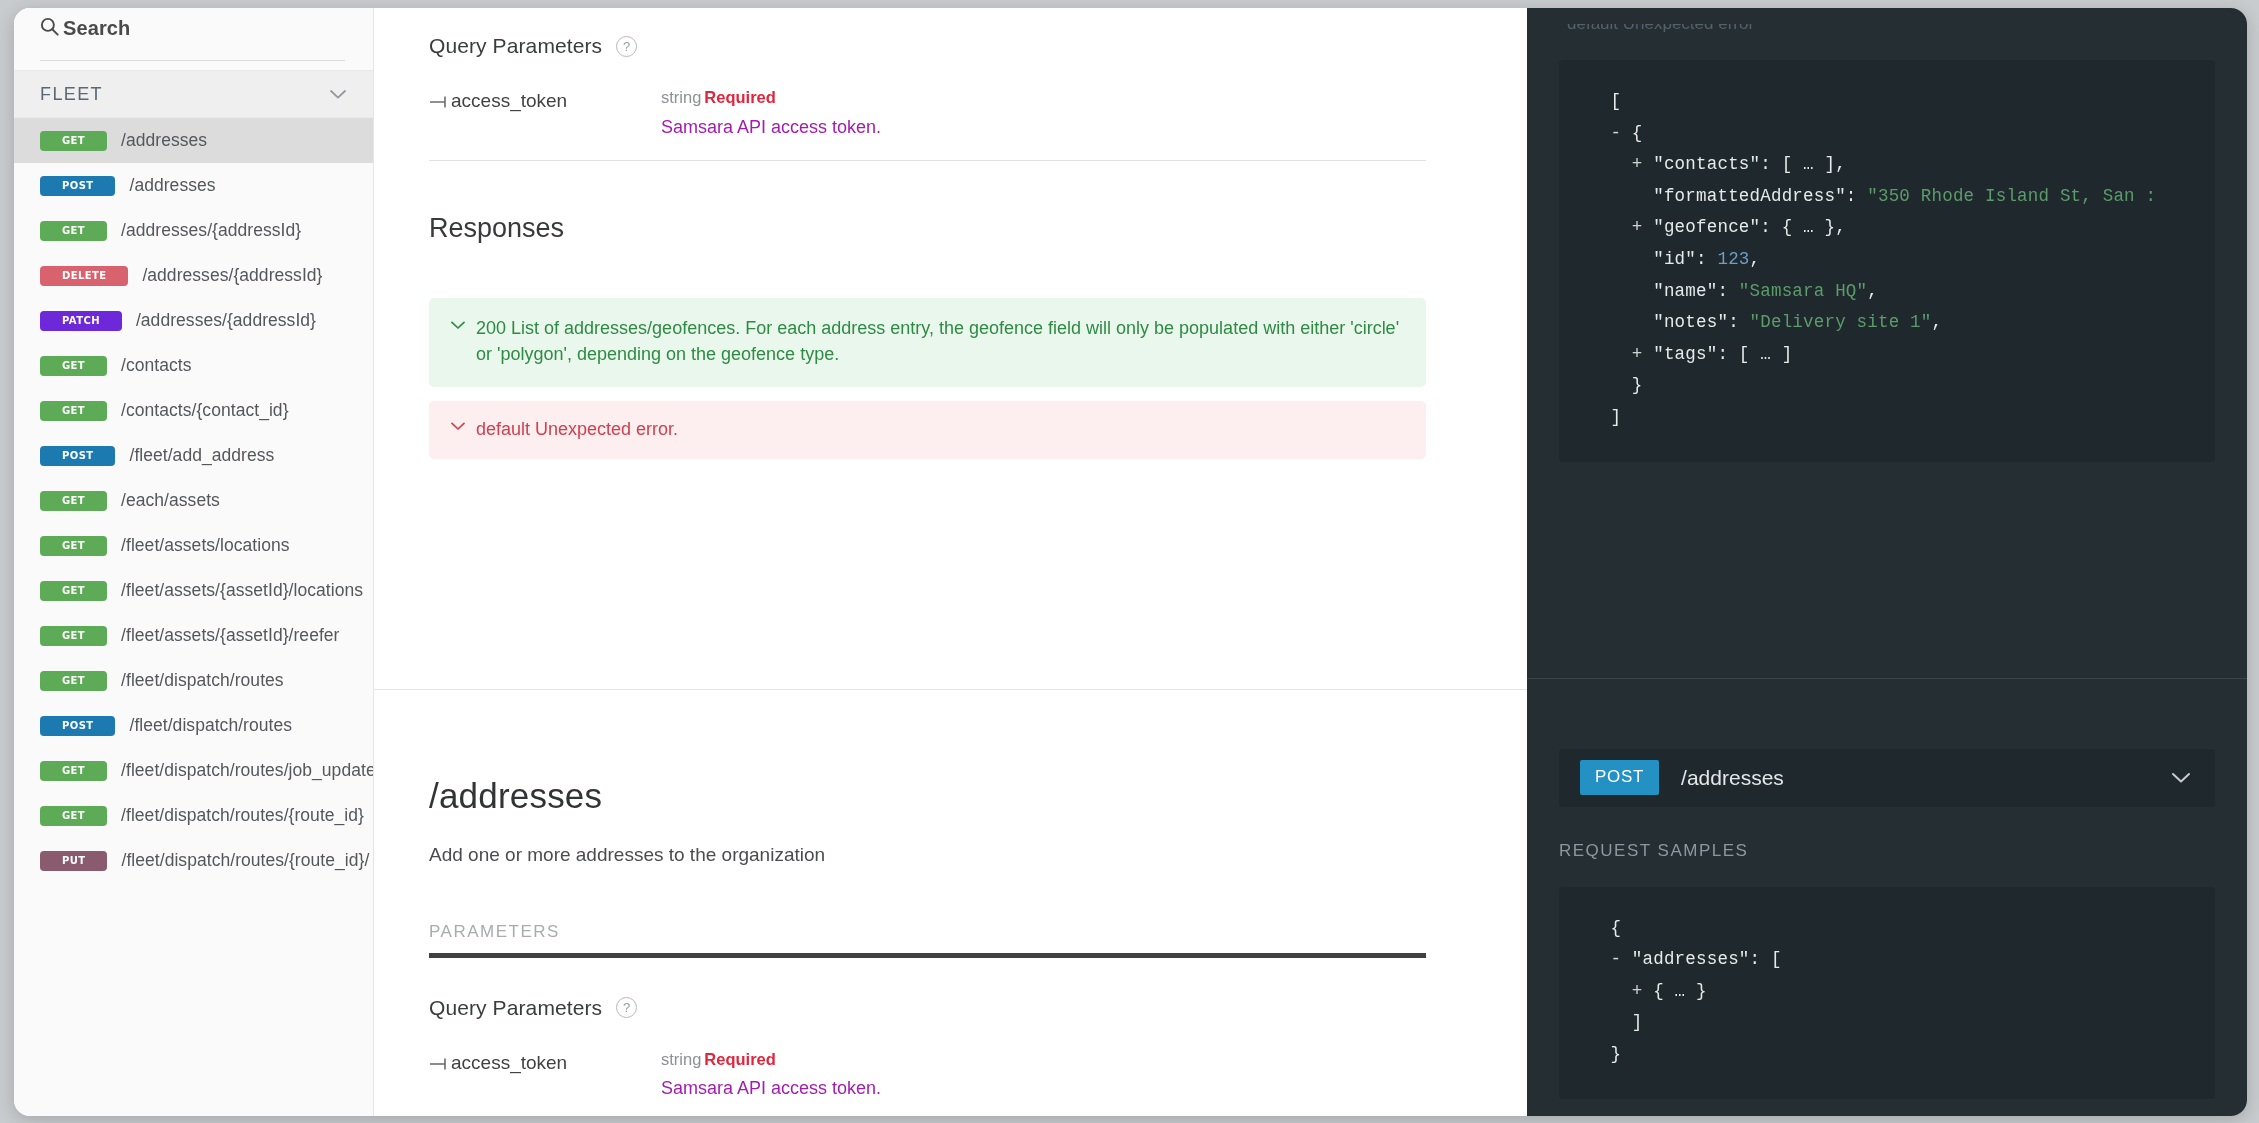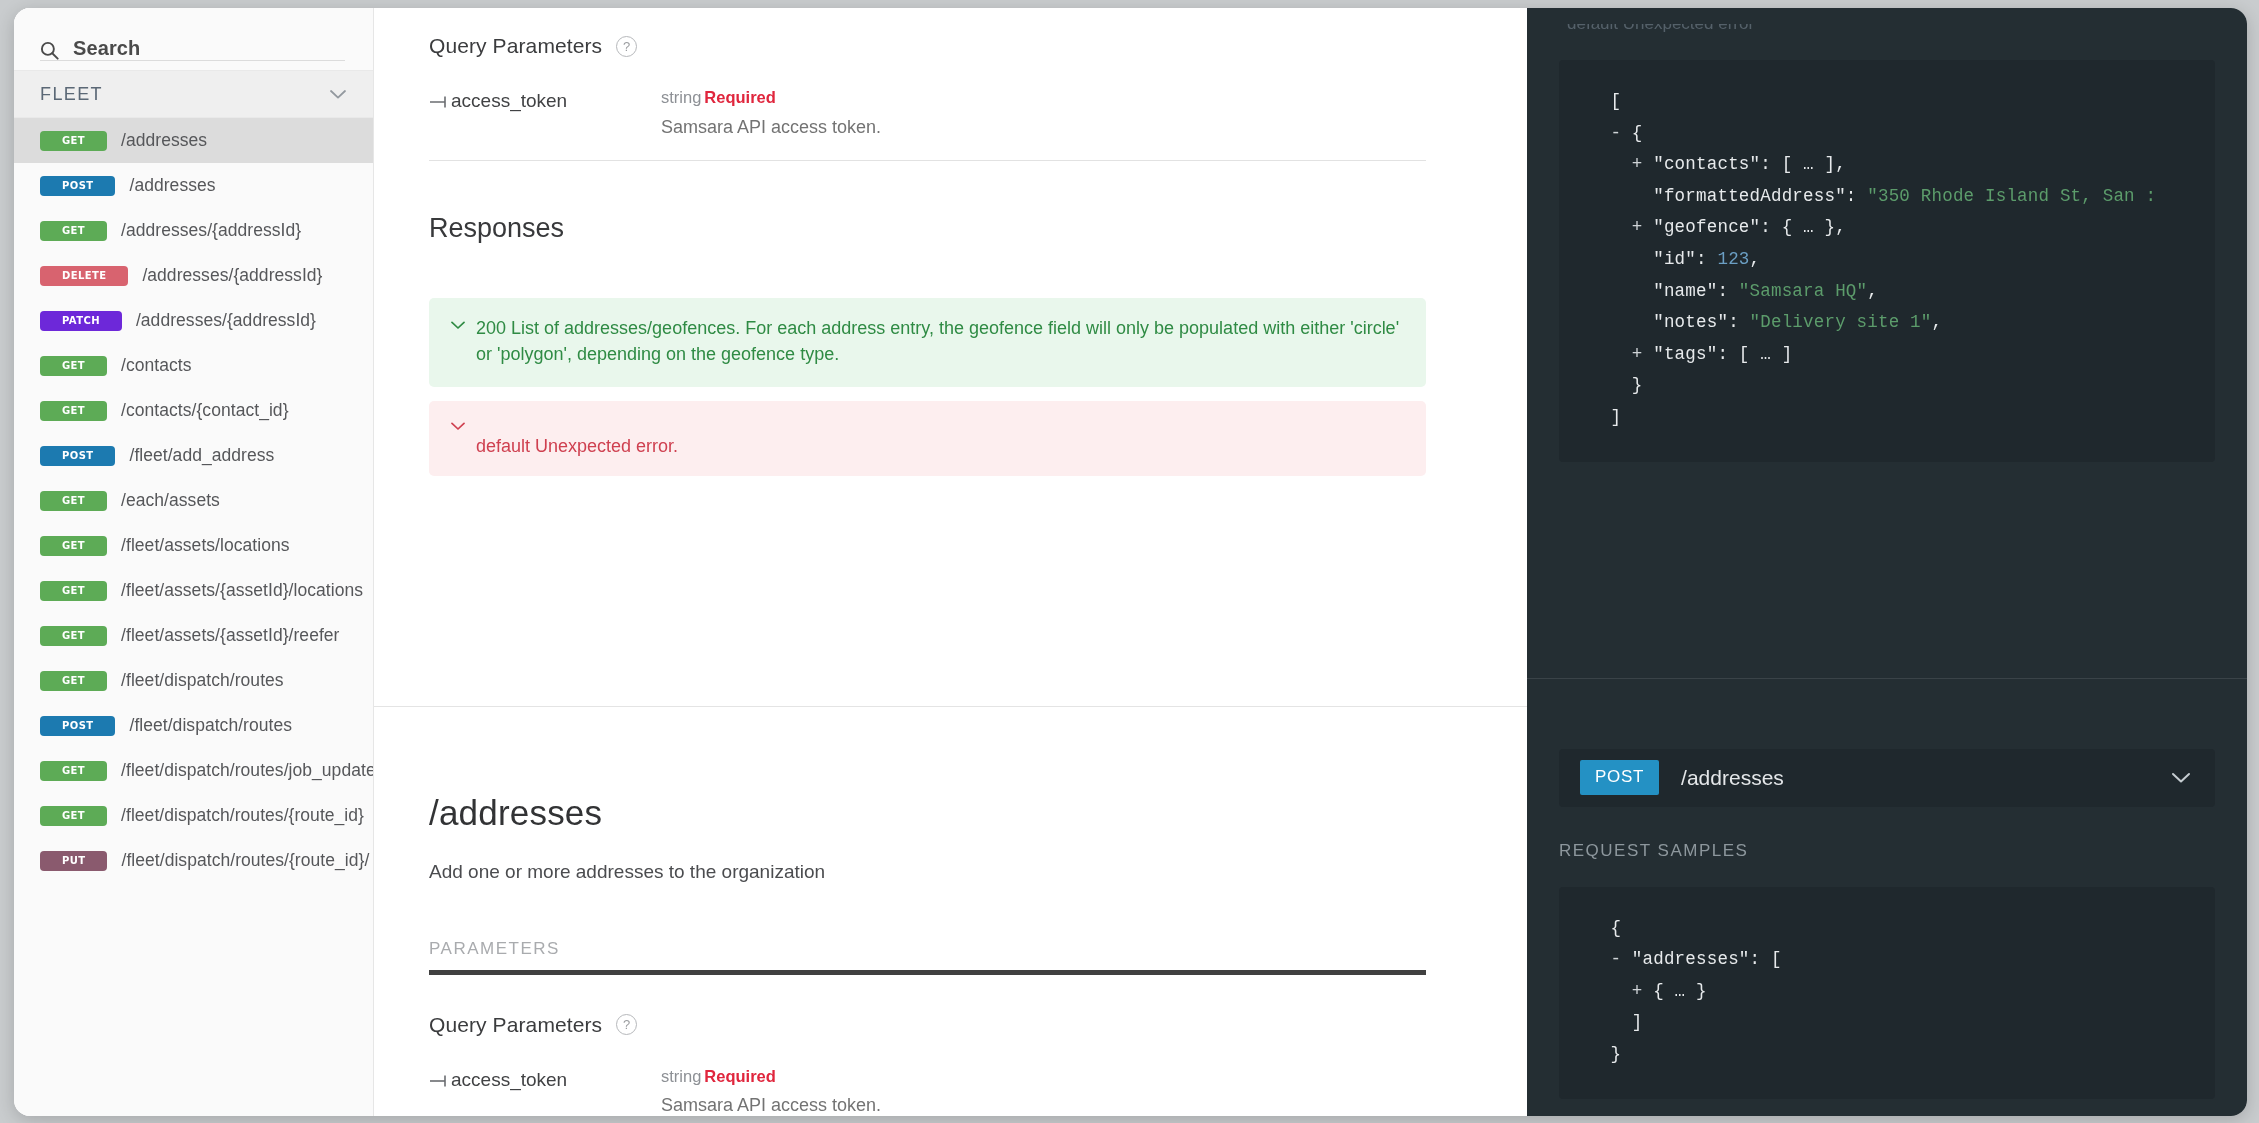--- a/index.html
+++ b/index.html
@@ -35,22 +35,22 @@
 
   .search-row {
     height: 62px;
     display: flex;
     align-items: center;
     padding: 0 28px 0 26px;
     background: #fafafa;
   }
   .search-inner {
     display: flex;
-    align-items: flex-end;
-    gap: 14px;
+    align-items: flex-start;
+    gap: 4px;
     width: 100%;
     border-bottom: 1px solid #dcdcdc;
     height: 44px;
   }
   .search-icon { width: 19px; height: 19px; flex: 0 0 19px; display:block; }
   .search-text {
     font-size: 20px;
     color: #4a4a4a;
     font-weight: 600;
     letter-spacing: 0.1px;
@@ -165,21 +165,21 @@
     font-size: 19px;
     color: #414244;
     font-family: "Liberation Sans", sans-serif;
   }
   .param-right { flex: 1 1 auto; }
   .type-line { font-size: 16.5px; line-height: 1.2; }
   .t-string { color: #8d9095; }
   .t-required { color: #e0263d; font-weight: 700; margin-left: 3px; }
   .param-desc {
     font-size: 18px;
-    color: #737373;
+    color: #a21caf;
     margin-top: 9px;
   }
 
   .responses-title {
     font-size: 27px;
     color: #38393b;
     font-weight: 400;
   }
 
   .resp-box {
@@ -447,21 +447,21 @@
 
         <div class="resp-box resp-ok">
           <span>
             <svg class="resp-chev" viewBox="0 0 14 9" fill="none">
               <polyline points="1,1.4 7,7 13,1.4" stroke="#2f8b44" stroke-width="1.7" fill="none" stroke-linecap="round" stroke-linejoin="round"></polyline>
             </svg>
           </span>
           <span class="resp-text">200 List of addresses/geofences. For each address entry, the geofence field will only be populated with either 'circle' or 'polygon', depending on the geofence type.</span>
         </div>
 
-        <div class="resp-box resp-err" style="padding-top:32px;padding-bottom:16px;">
+        <div class="resp-box resp-err" style="padding-top:15px;padding-bottom:16px;">
           <span>
             <svg class="resp-chev" style="top:21px;" viewBox="0 0 14 9" fill="none">
               <polyline points="1,1.4 7,7 13,1.4" stroke="#cf4050" stroke-width="1.7" fill="none" stroke-linecap="round" stroke-linejoin="round"></polyline>
             </svg>
           </span>
           <span class="resp-text">default Unexpected error.</span>
         </div>
 
         <div style="height:230px;"></div>
       </div>

